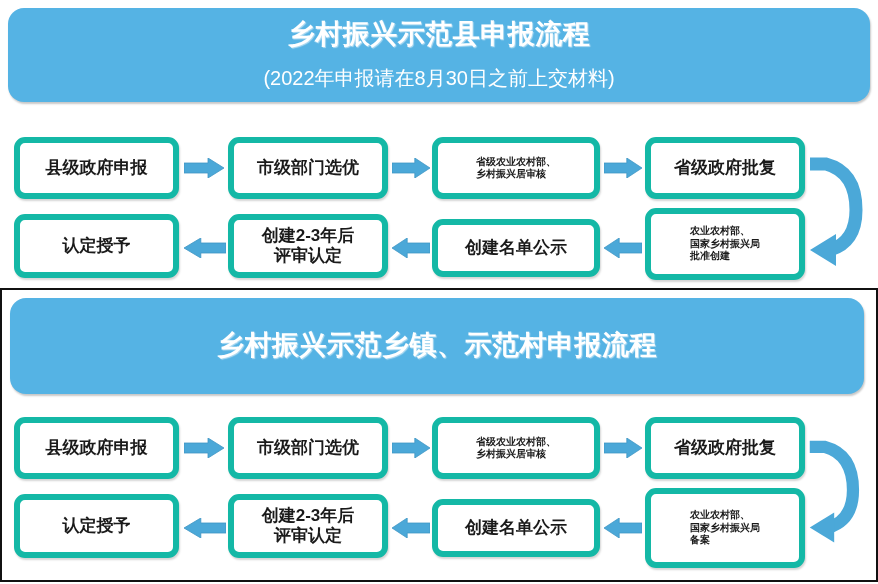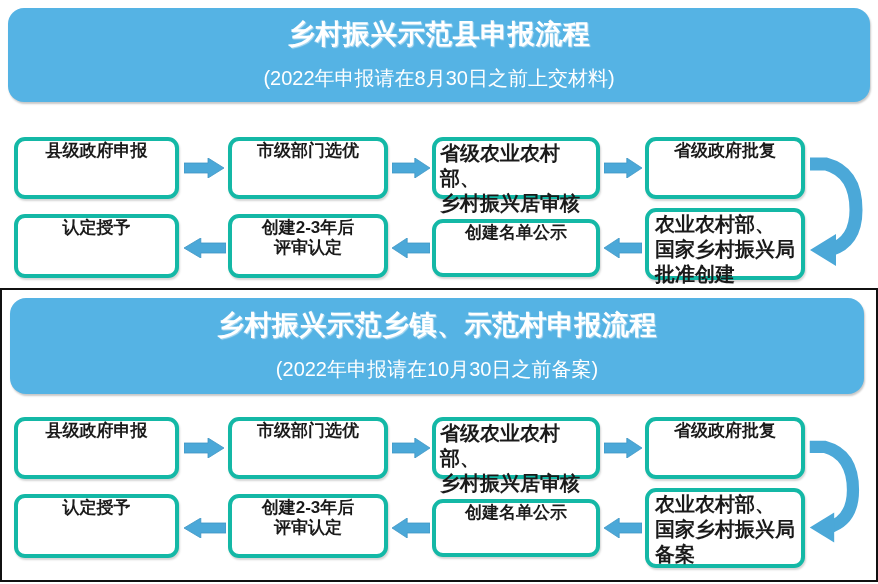--- a/index.html
+++ b/index.html
@@ -67,39 +67,39 @@
     white-space: nowrap;
   }
 
   #banner-1 { left: 8px; top: 8px; width: 862px; height: 94px; }
   #banner-2 { left: 8px; top: 8px; width: 854px; height: 96px; }
 
   
   .node {
     position: absolute;
     background: #ffffff;
-    border: 4px solid #14b8a6;
+    border: 6px solid #14b8a6;
     border-radius: 11px;
     box-sizing: border-box;
     display: flex;
-    align-items: flex-start;
+    align-items: center;
     justify-content: center;
     box-shadow: 1px 2px 2px rgba(0,0,0,0.17);
   }
   .node-text {
     font-size: 17px;
     font-weight: bold;
     color: #1a1a1a;
     line-height: 1.2;
     text-align: center;
     white-space: pre-line;
     padding: 0 4px;
   }
   .node.multi .node-text {
-    font-size: 20px;
+    font-size: 10px;
     text-align: left;
     line-height: 1.25;
   }
 
   
   .arrow {
     position: absolute;
     height: 20px;
   }
   .arrow svg { display: block; width: 100%; height: 100%; }
@@ -190,21 +190,20 @@
         <polygon points="40,5 16,5 16,0 0,10 16,20 16,15 40,15" fill="#4ba8d8" stroke="#3f96c4" stroke-width="0.8"></polygon>
       </svg>
     </div>
 
   </div>
 
   <div class="section section-2">
 
     <div class="banner" id="banner-2">
       <div class="banner-title">乡村振兴示范乡镇、示范村申报流程</div>
-      <div class="banner-sub">(2022年申报请在10月30日之前备案)</div>
     </div>
 
     <div class="node" style="left:12px; top:127px; width:165px; height:62px;">
       <span class="node-text">县级政府申报</span>
     </div>
     <div class="node" style="left:226px; top:127px; width:160px; height:62px;">
       <span class="node-text">市级部门选优</span>
     </div>
     <div class="node multi" style="left:430px; top:127px; width:168px; height:62px;">
       <span class="node-text">省级农业农村部、

